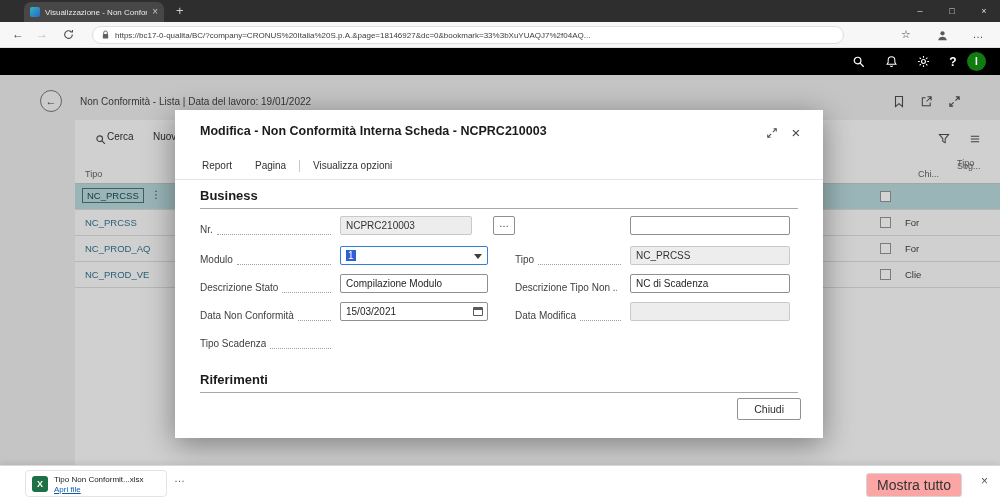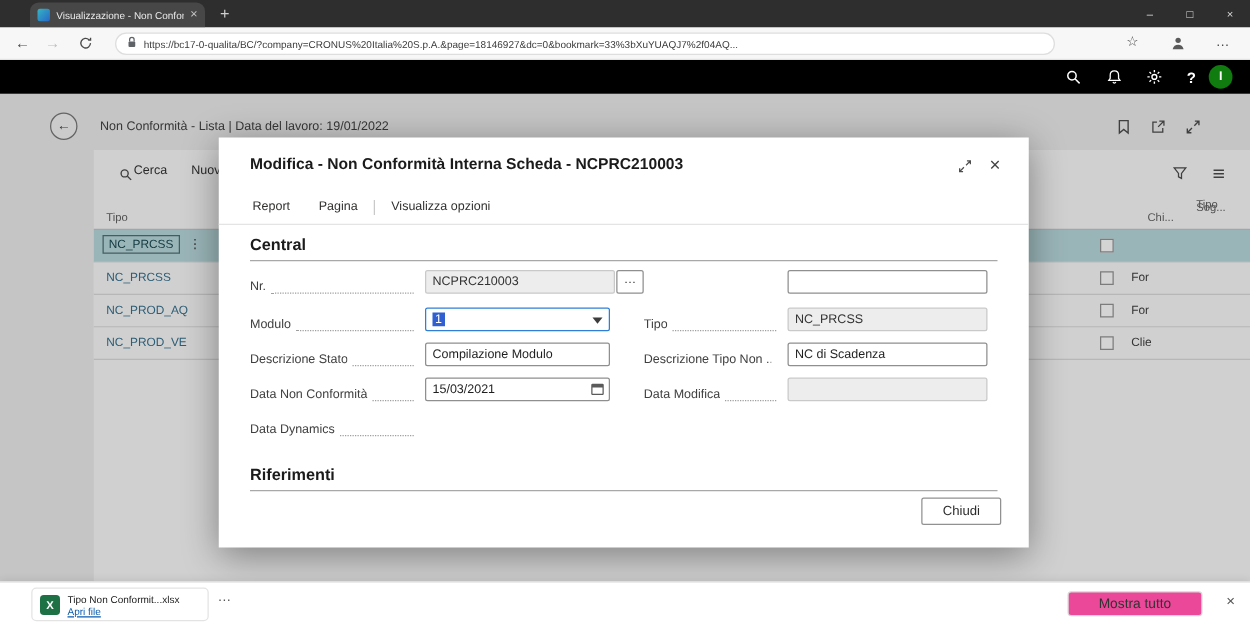--- a/index.html
+++ b/index.html
@@ -74,21 +74,21 @@
   .assist{position:absolute;width:22px;height:19px;border:1px solid #8f8f8f;background:#fff;border-radius:2px;text-align:center;line-height:14px;font-size:10px;color:#333}
   .btn-chiudi{position:absolute;right:22px;top:288px;padding:4px 16px;border:1px solid #919191;border-radius:2px;background:#fff;font-size:10.5px;color:#2c2c2c}
 
   
   .downloadbar{position:absolute;left:0;top:465px;width:100%;height:35px;background:#fff;border-top:1px solid #d8d8d8;z-index:30;box-shadow:0 -2px 6px rgba(0,0,0,.08)}
   .dl-chip{position:absolute;left:25px;top:4px;width:142px;height:27px;border:1px solid #e3e3e3;border-radius:4px;background:#fff}
   .xl-ic{position:absolute;left:6px;top:5px;width:16px;height:16px;border-radius:3px;background:#1e7145;color:#fff;font-size:9px;font-weight:700;text-align:center;line-height:16px}
   .dl-name{position:absolute;left:28px;top:4px;font-size:8px;color:#222;white-space:nowrap;max-width:108px;overflow:hidden}
   .dl-open{position:absolute;left:28px;top:14px;font-size:8px;color:#0b5cad;text-decoration:underline}
   .dl-more{position:absolute;left:174px;top:6px;font-size:11px;color:#555}
-  .dl-showall{position:absolute;right:38px;top:7px;padding:3px 24px;font-size:11px;color:#333;background:#ec4899;border:1px solid #d6d6d6;border-radius:3px}
+  .dl-showall{position:absolute;right:38px;top:7px;padding:3px 10px;font-size:14px;color:#333;background:#fca5a5;border:1px solid #d6d6d6;border-radius:3px}
   .dl-close{position:absolute;right:12px;top:8px;font-size:12px;color:#555}
 </style>
 </head>
 <body>
 
 <div class="screen">
 
   <div class="tabstrip">
     <div class="tab">
       <span class="favicon"></span>
@@ -228,28 +228,28 @@
       </span>
     <span class="m-ic m-close" style="left:612px">×</span>
 
     <div class="m-menubar">
       <span class="m-menu-item" style="left:27px">Report</span>
       <span class="m-menu-item" style="left:80px">Pagina</span>
       <span class="m-sep" style="left:124px"></span>
       <span class="m-menu-item" style="left:138px">Visualizza opzioni</span>
     </div>
 
-    <span class="m-section" style="left:25px;top:78px">Central</span>
+    <span class="m-section" style="left:25px;top:78px">Business</span>
     <div class="m-rule" style="top:98px"></div>
 
     <div class="flabel" style="left:25px;top:106px;width:135px">
         <span class="txt">Nr.</span>
         <span class="leader"></span>
       </div>
-    <div class="finput dis" style="left:165px;top:106px;width:152px">NCPRC210003</div>
+    <div class="finput dis" style="left:165px;top:106px;width:132px">NCPRC210003</div>
     <div class="assist" style="left:318px;top:106px">…</div>
 
     <div class="flabel" style="left:25px;top:136px;width:135px">
         <span class="txt">Modulo</span>
         <span class="leader"></span>
       </div>
     <div class="finput focus" style="left:165px;top:136px;width:148px">
       <span class="sel-text">1</span>
       <span class="chev"></span>
     </div>
@@ -263,21 +263,21 @@
     <div class="flabel" style="left:25px;top:192px;width:135px">
         <span class="txt">Data Non Conformità</span>
         <span class="leader"></span>
       </div>
     <div class="finput" style="left:165px;top:192px;width:148px">
       <span>15/03/2021</span>
       <span class="cal"></span>
     </div>
 
     <div class="flabel" style="left:25px;top:220px;width:135px">
-        <span class="txt">Data Dynamics</span>
+        <span class="txt">Tipo Scadenza</span>
         <span class="leader"></span>
       </div>
 
     <div class="finput" style="left:455px;top:106px;width:160px"></div>
 
     <div class="flabel" style="left:340px;top:136px;width:110px">
         <span class="txt">Tipo</span>
         <span class="leader"></span>
       </div>
     <div class="finput dis" style="left:455px;top:136px;width:160px">NC_PRCSS</div>

